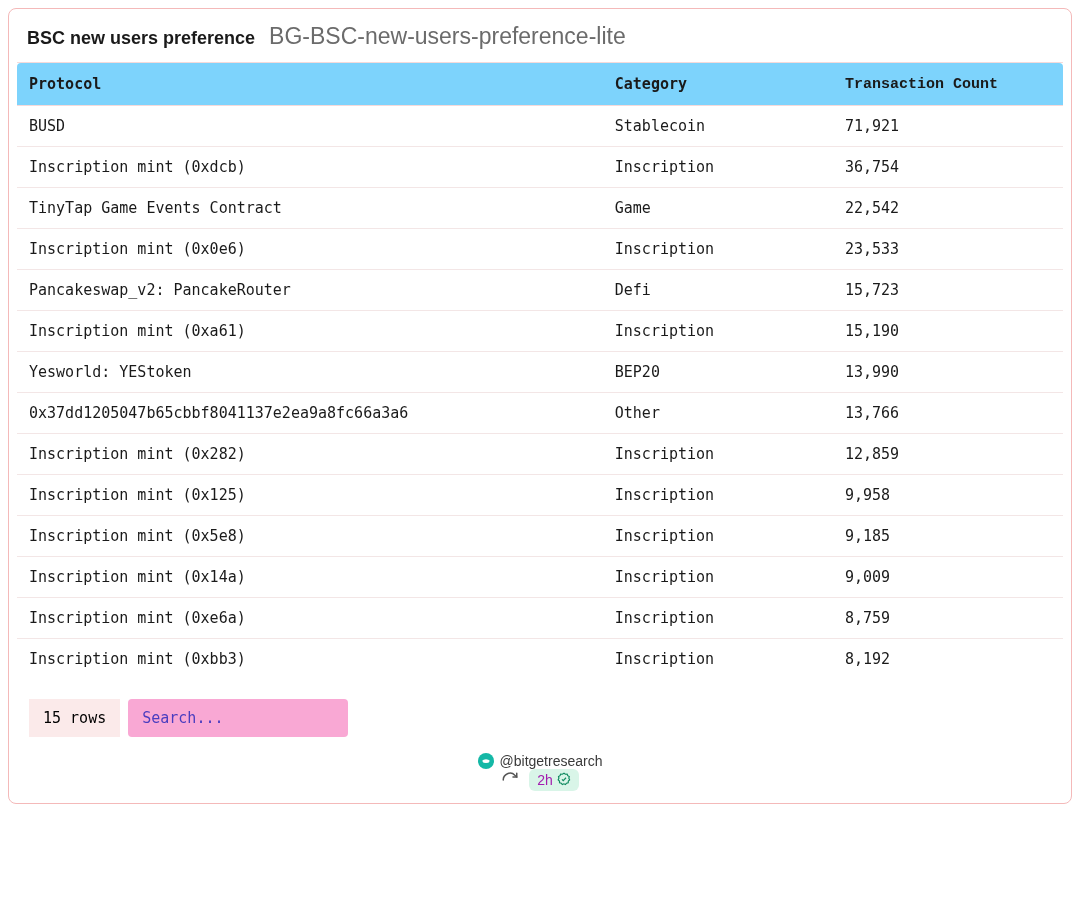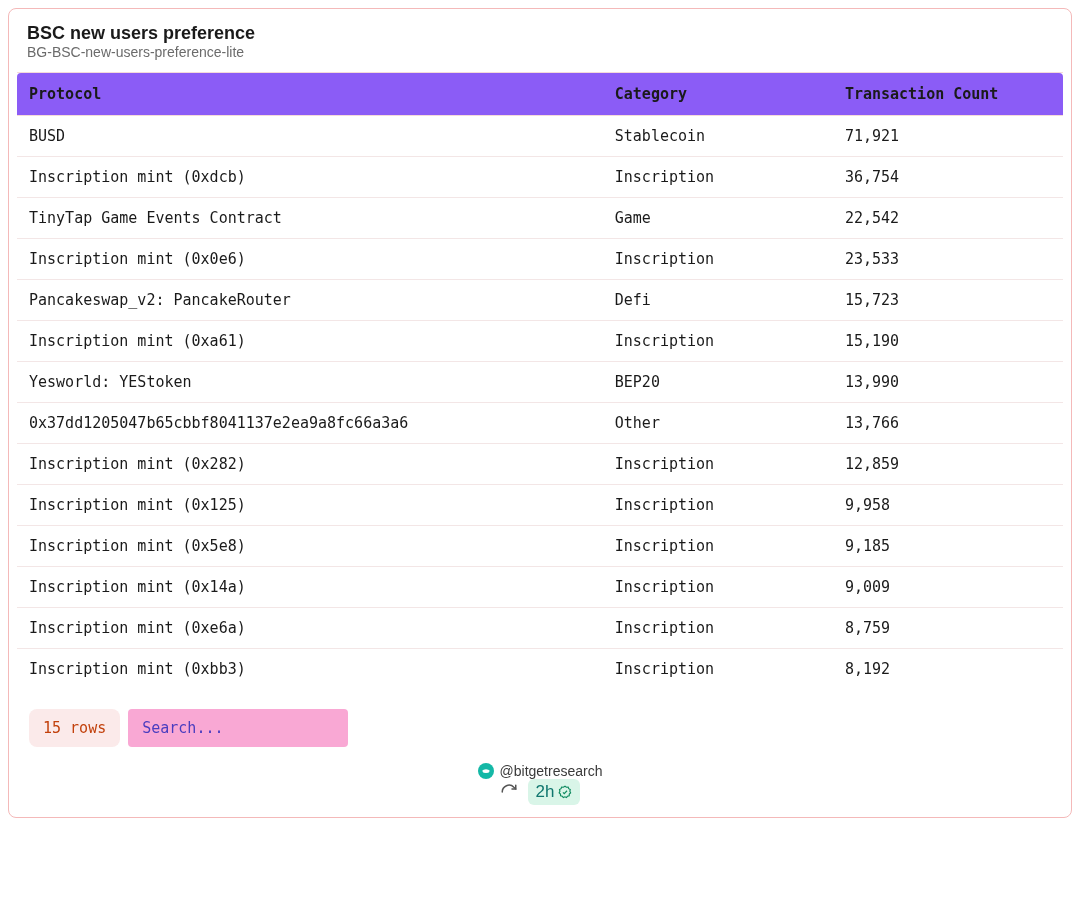--- a/index.html
+++ b/index.html
@@ -12,72 +12,72 @@
   .card {
     border: 1px solid #f4b9b9;
     border-radius: 8px;
     background: #fff;
     overflow: hidden;
   }
   .card-header {
     padding: 14px 18px 12px;
     display: flex;
     align-items: baseline;
-    flex-direction: column;
+    gap: 14px;
   }
   .card-title {
     font-weight: 700;
     font-size: 18px;
     color: #1a1a1a;
     font-family: -apple-system, BlinkMacSystemFont, 'Segoe UI', sans-serif;
   }
   .card-subtitle {
-    font-size: 14px;
+    font-size: 23px;
     color: #6b6b6b;
     font-family: -apple-system, BlinkMacSystemFont, 'Segoe UI', sans-serif;
   }
   .table-wrap {
     padding: 0 8px;
   }
   table {
     width: 100%;
     border-collapse: collapse;
     font-size: 15px;
   }
   thead th {
-    background: #8b5cf6;
+    background: #7dd3fc;
     text-align: left;
     padding: 12px 12px;
     font-weight: 700;
     border-top: 1px solid #f5dada;
     border-bottom: 1px solid #f5dada;
   }
   thead th:first-child { border-top-left-radius: 4px; border-bottom-left-radius: 0; }
-  thead th:last-child { border-top-right-radius: 4px; }
+  thead th:last-child { border-top-right-radius: 4px; font-family: Liberation Mono, monospace; }
   tbody td {
     padding: 11px 12px;
     border-bottom: 1px solid #f3e6e6;
     vertical-align: middle;
   }
   tbody tr:last-child td { border-bottom: none; }
   .col-protocol { width: 56%; }
   .col-category { width: 22%; }
   .col-count { width: 22%; }
   .footer-row {
     display: flex;
     align-items: center;
     gap: 8px;
     padding: 20px 12px 10px;
   }
   .rowcount-pill {
     background: #fbeaea;
     padding: 10px 14px;
-    border-radius: 8px;
+    border-radius: 0;
     font-size: 15px;
-    color: #c2410c;
+    color: #000000;
   }
   .search-pill {
     background: #f9a8d4;
     padding: 10px 14px;
     border-radius: 4px;
     font-size: 15px;
     color: #4a3dbf;
     border: none;
     font-family: inherit;
     width: 220px;
@@ -114,26 +114,26 @@
     gap: 10px;
   }
   .refresh-icon {
     width: 18px; height: 18px;
     color: #555;
     cursor: pointer;
     display: inline-flex;
   }
   .age-badge {
     background: #d9f5e8;
-    color: #0f766e;
-    font-size: 17px;
+    color: #a21caf;
+    font-size: 14px;
     padding: 3px 8px;
     border-radius: 6px;
     display: inline-flex;
-    align-items: center;
+    align-items: flex-start;
     gap: 4px;
     font-weight: 500;
   }
   .age-badge svg { width: 14px; height: 14px; }
 </style>
 </head>
 <body>
 
 <div class="card">
 

